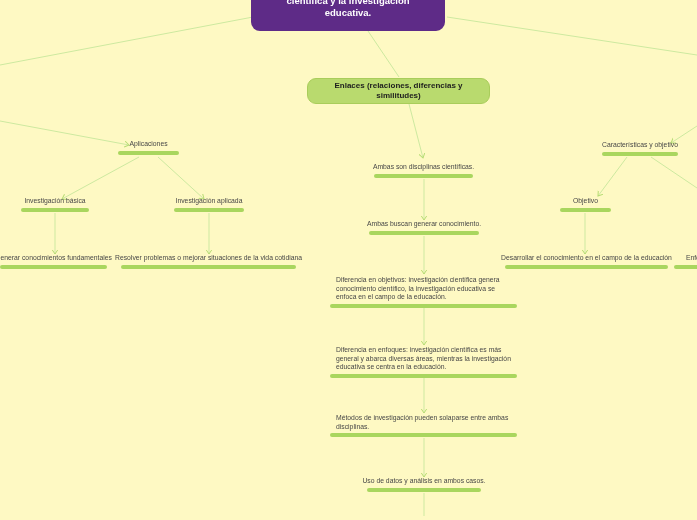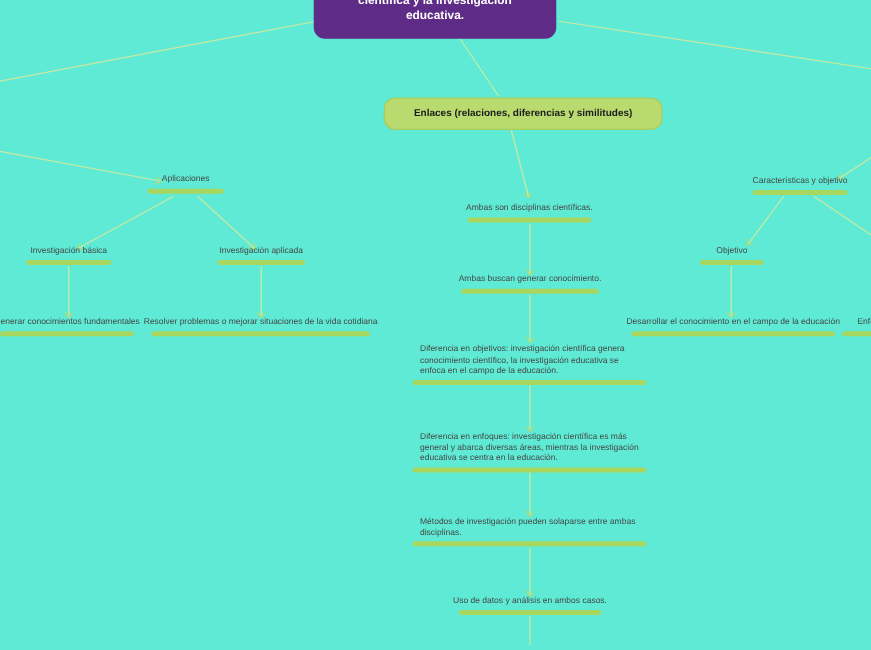--- a/index.html
+++ b/index.html
@@ -1,17 +1,17 @@
 <!DOCTYPE html>
 <html><head>
 <meta charset="utf-8">
 <style>
   html,body{margin:0;padding:0;background:#fff;}
   #canvas{
-    position:relative;width:697px;height:520px;overflow:hidden;background:#5eead4;
+    position:relative;width:697px;height:520px;overflow:hidden;background:#fef9c3;
     font-family:"Liberation Sans", sans-serif;
   }
   #wires{position:absolute;left:0;top:0;width:697px;height:520px;}
   .box-node{
     position:absolute;display:flex;align-items:center;justify-content:center;
     text-align:center;border-radius:9px;box-sizing:border-box;
   }
   .root{
     background:#5e2b87;color:#ffffff;font-weight:bold;font-size:9.5px;line-height:12px;
     padding:2px 12px;
@@ -64,21 +64,21 @@
       <line x1="627" y1="157" x2="598" y2="196" marker-end="url(#arrow)"></line>
       <line x1="651" y1="157" x2="697" y2="188"></line>
       <line x1="585" y1="213" x2="585" y2="254" marker-end="url(#arrow)"></line>
     </g>
   </svg>
 
   <div class="box-node root" style="left:251px;top:-17px;width:194px;height:48px;">
     <span>científica y la investigación educativa.</span>
   </div>
 
-  <div class="box-node branch-box" style="left:307px;top:78px;width:223px;height:26px;">
+  <div class="box-node branch-box" style="left:307px;top:78px;width:183px;height:26px;">
     <span>Enlaces (relaciones, diferencias y similitudes)</span>
   </div>
 
   <div class="line-node" style="left:118px;top:140px;width:61px;">
     <span class="lbl">Aplicaciones</span>
     <div class="bar"></div>
   </div>
 
   <div class="line-node" style="left:21px;top:197px;width:68px;">
     <span class="lbl">Investigación básica</span>

